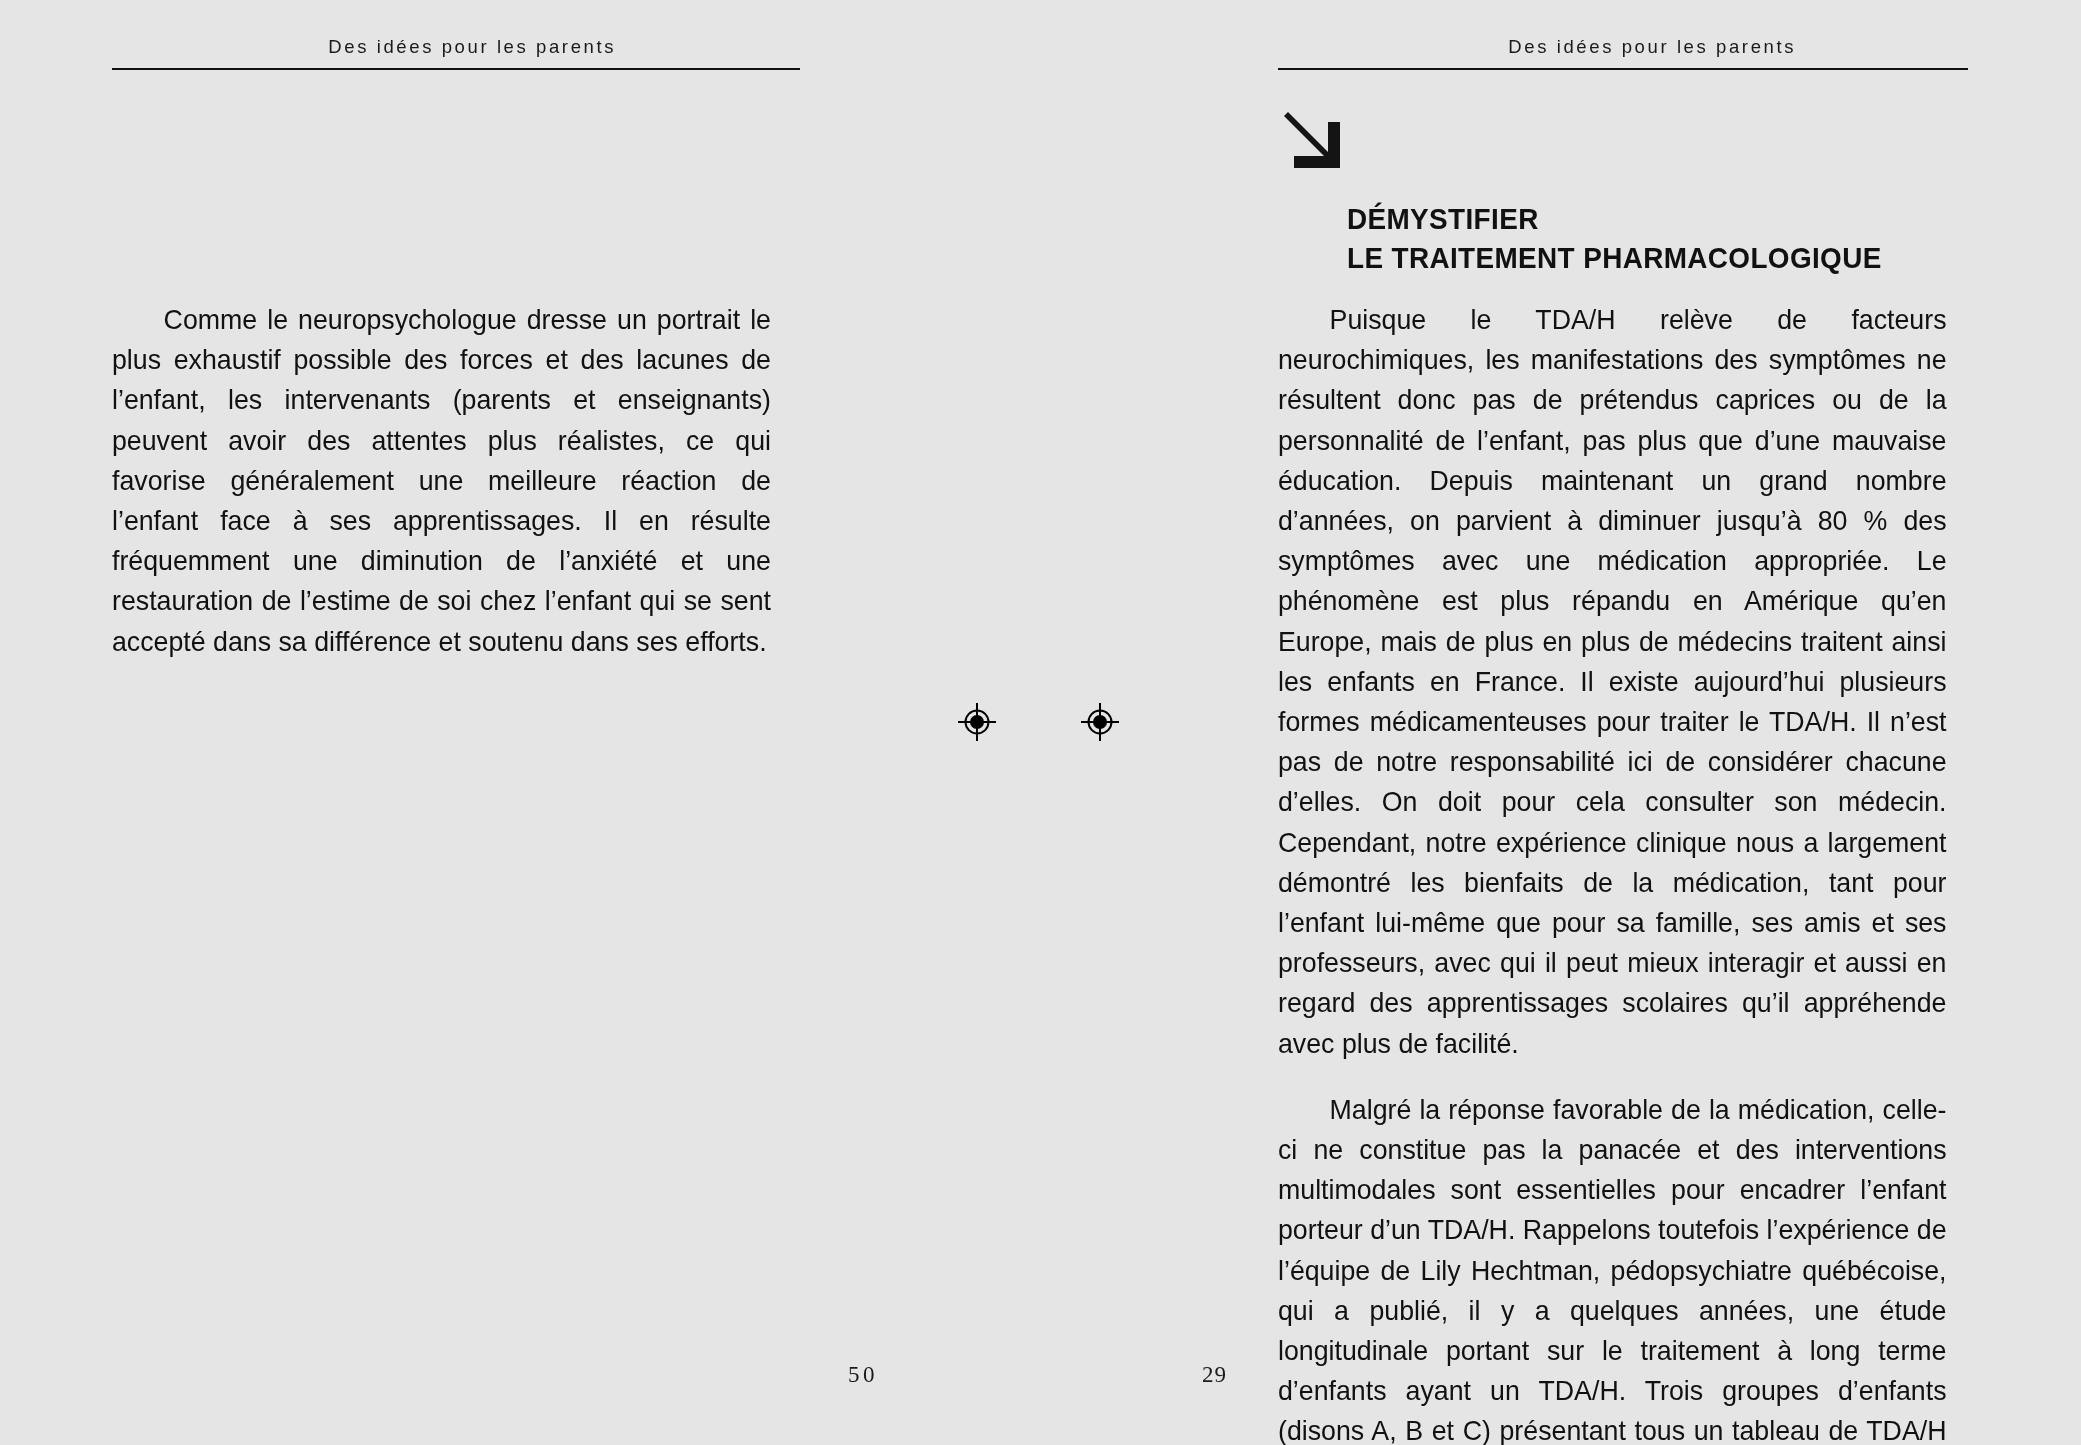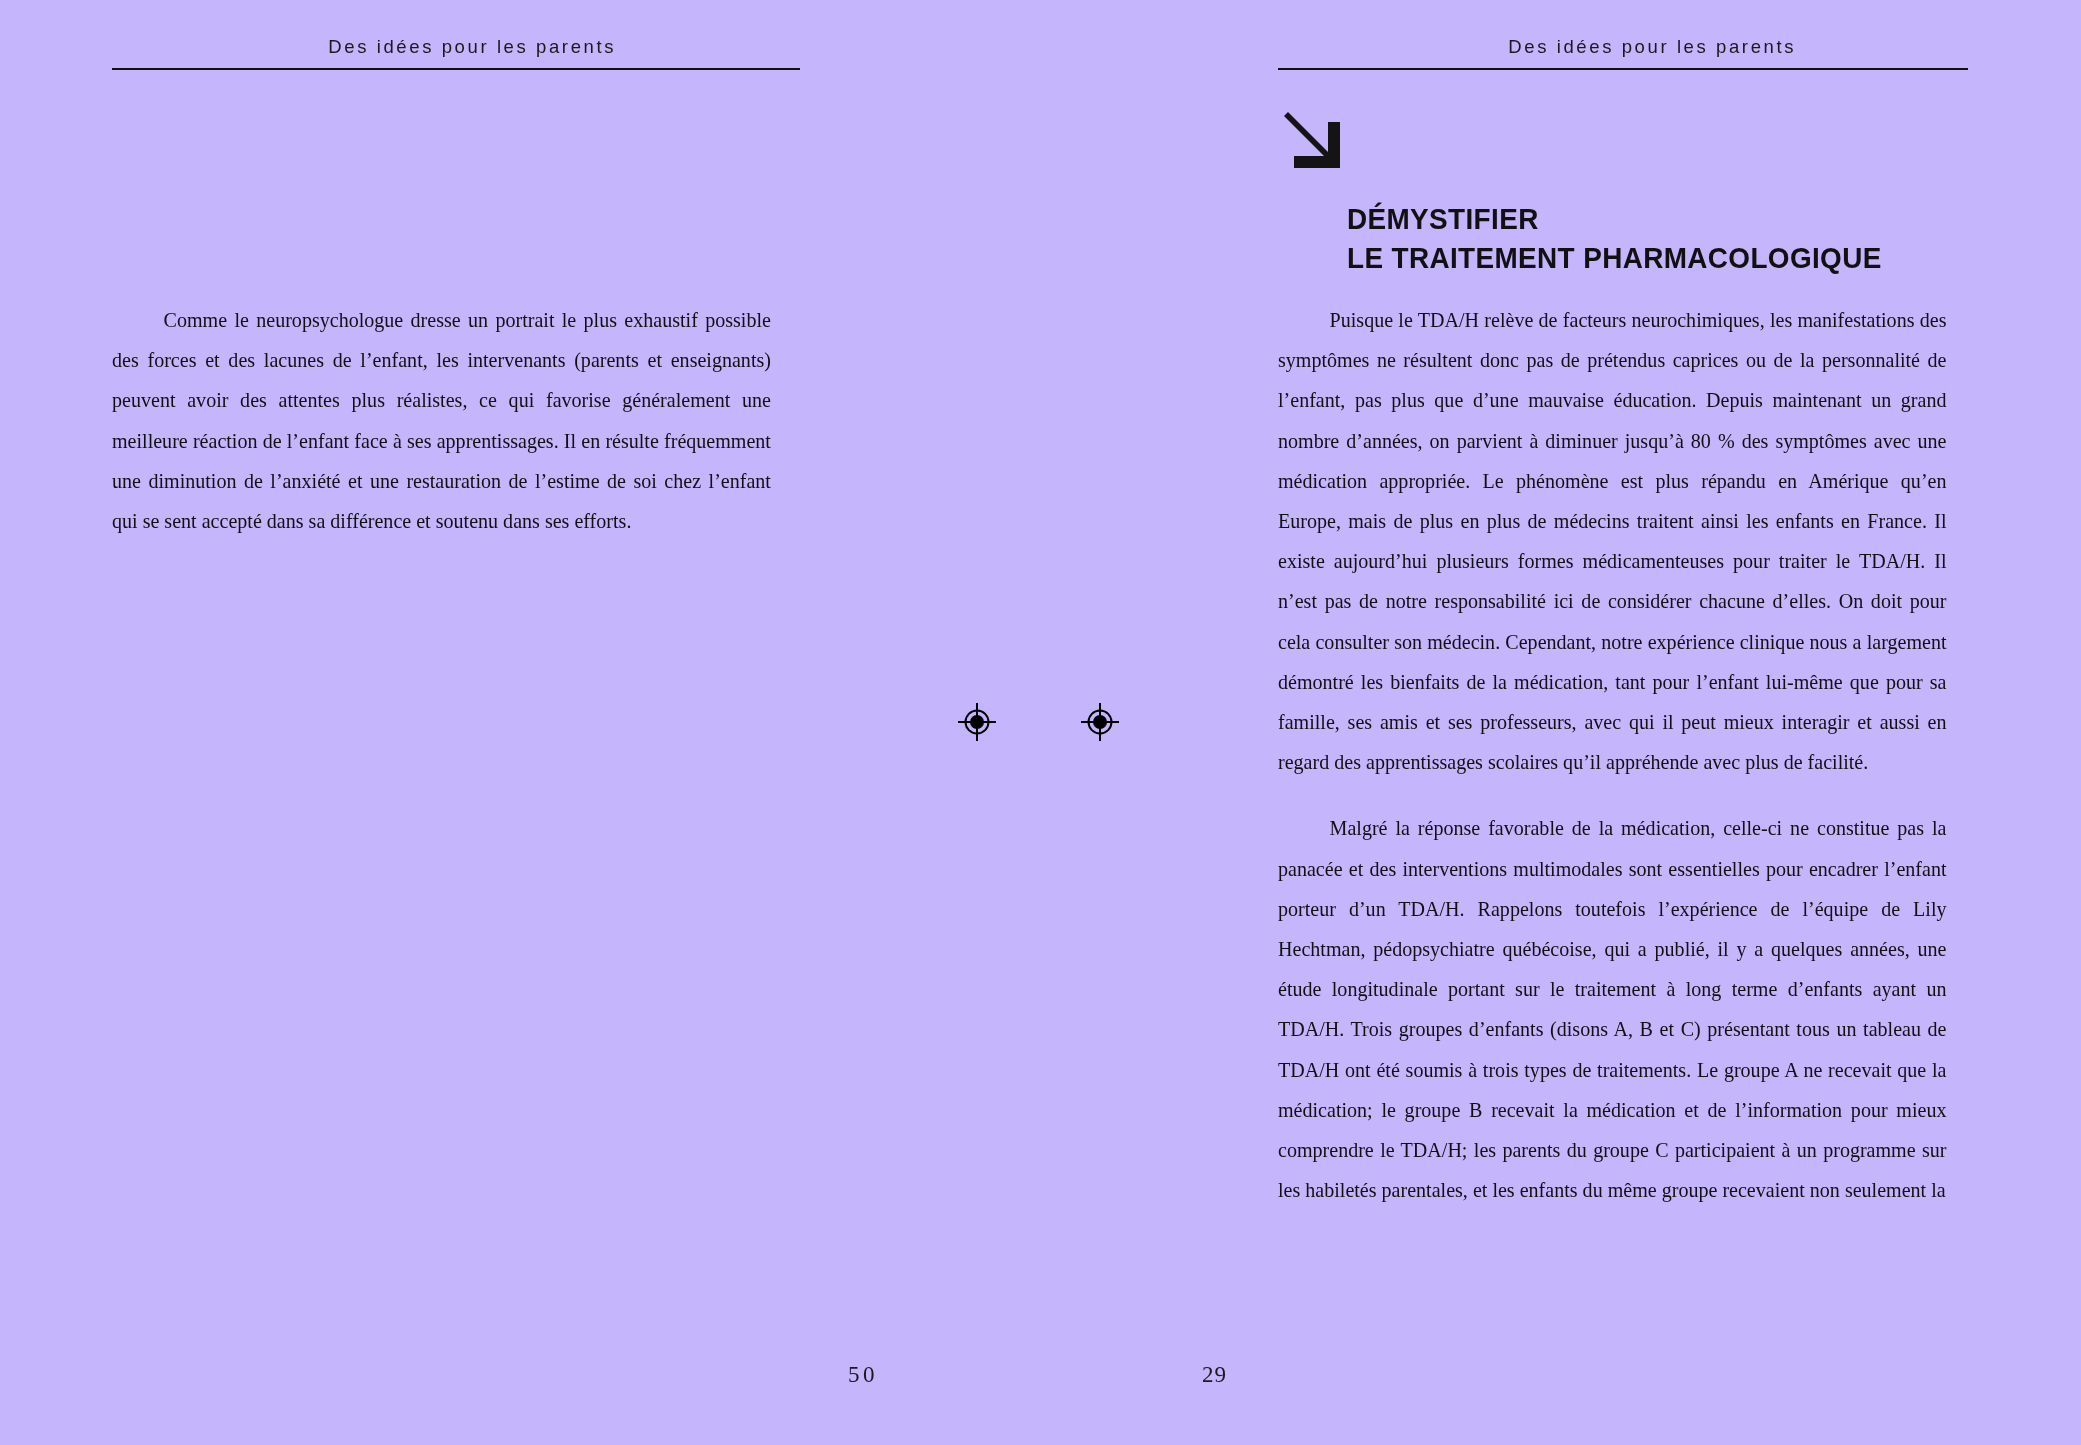--- a/index.html
+++ b/index.html
@@ -8,21 +8,21 @@
     background: #ffffff;
   }
   body {
     font-family: "Liberation Sans", sans-serif;
     color: #000000;
   }
   #page {
     position: relative;
     width: 2081px;
     height: 1445px;
-    background: #c4b5fd;
+    background: #e5e5e5;
     overflow: hidden;
   }
 
   
   .runhead {
     position: absolute;
     top: 38px;
     height: 34px;
   }
   .runhead .rh-text {
@@ -104,22 +104,22 @@
     letter-spacing: 0.4px;
     transform: scaleX(0.93);
     transform-origin: left center;
     white-space: nowrap;
     color: #111111;
   }
 
   
   .column {
     position: absolute;
-    font-family: Liberation Serif, serif;
-    font-size: 21px;
+    font-family: Liberation Sans, sans-serif;
+    font-size: 28px;
     line-height: 40.2px;
     color: #111111;
     text-align: justify;
     text-justify: inter-word;
   }
   .column p {
     margin: 0 0 26px 0;
     text-indent: 54px;
     transform: scaleX(0.955);
     transform-origin: left top;

